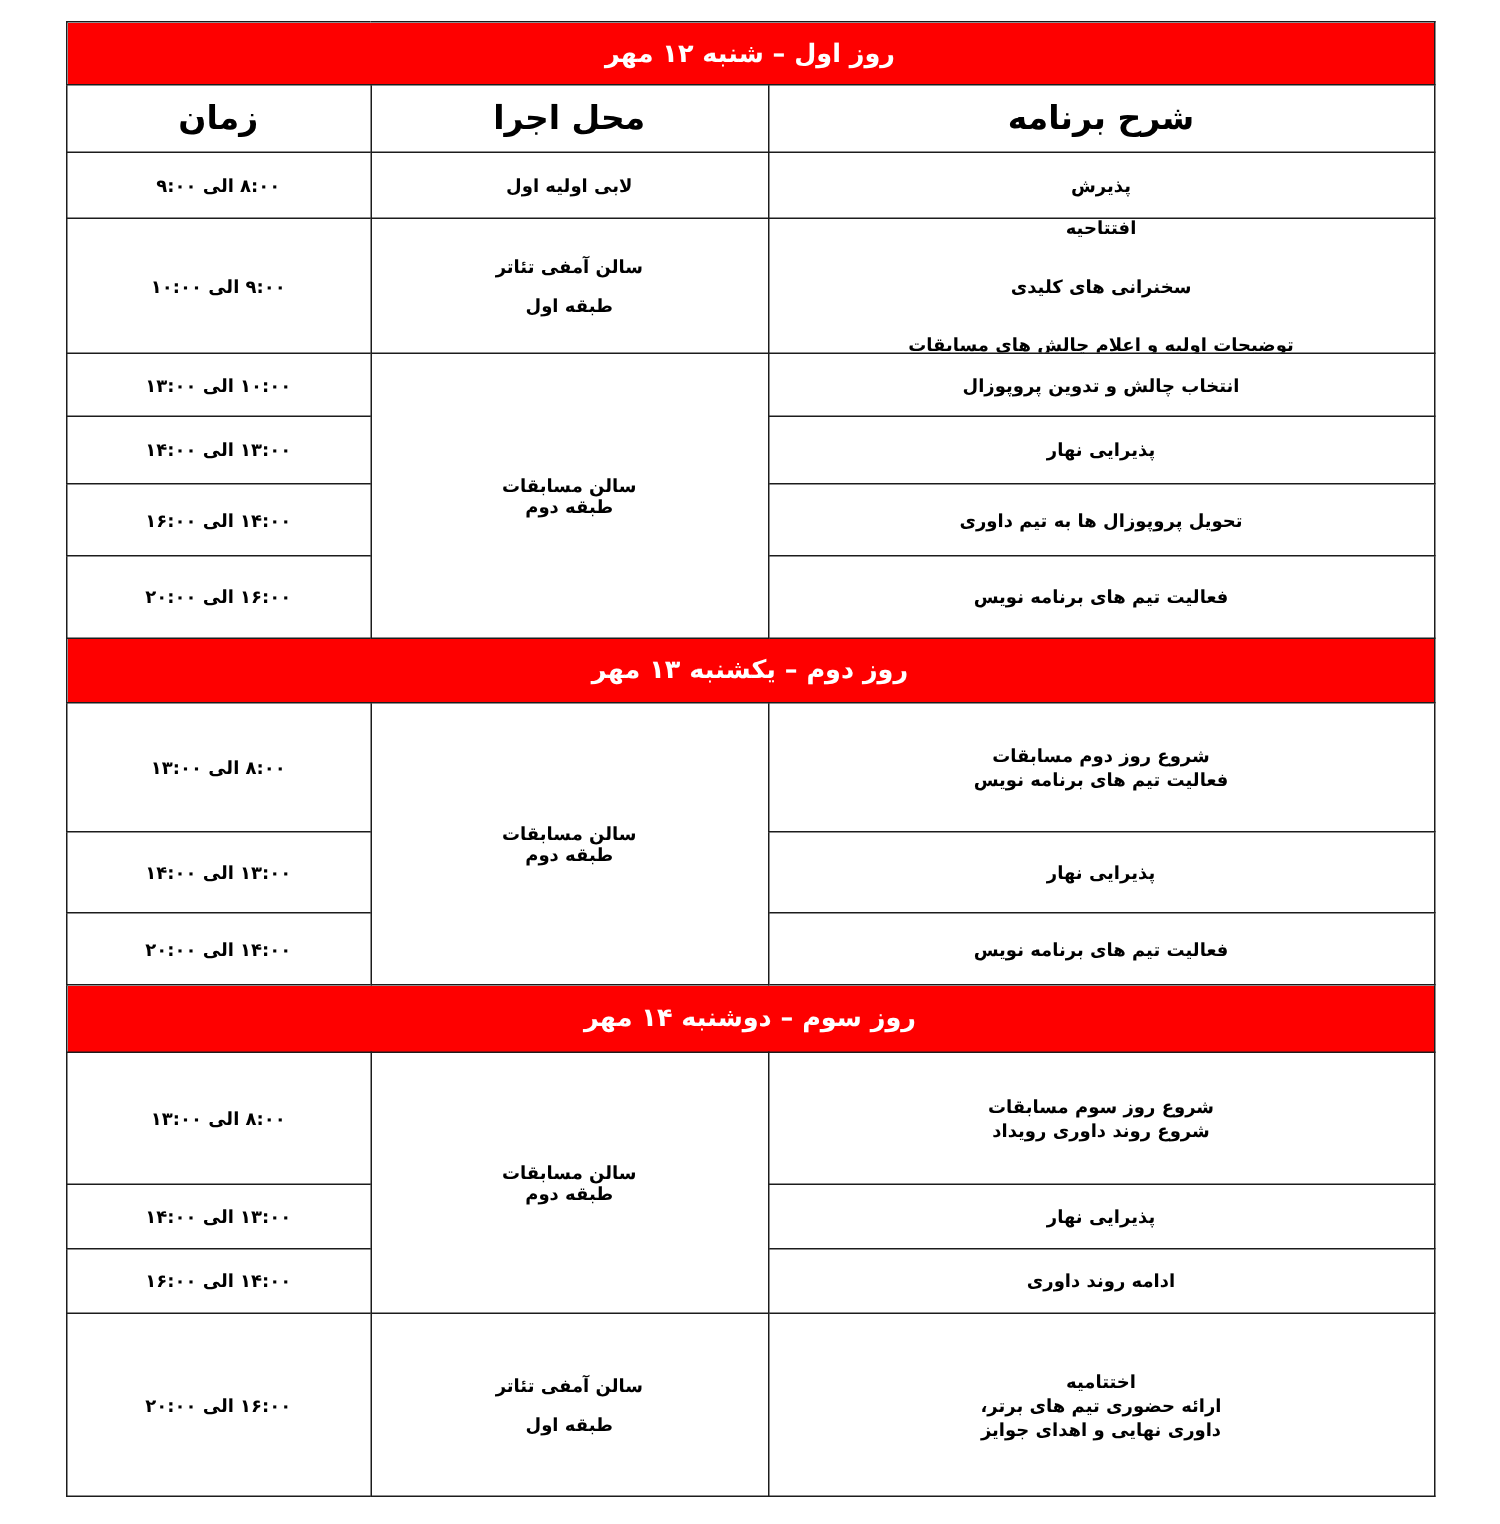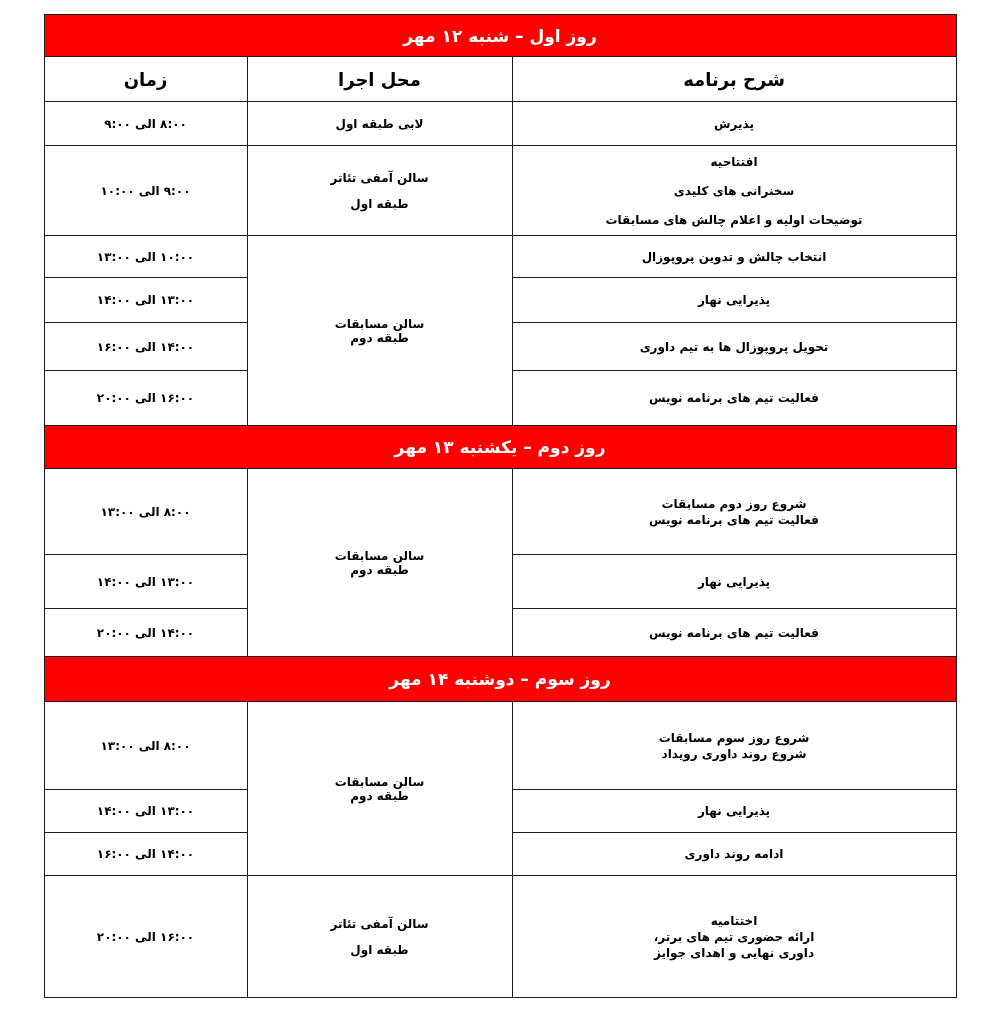--- a/index.html
+++ b/index.html
@@ -38,39 +38,39 @@
     color:var(--text);
     overflow:hidden;
   }
   tr.band td{
     background:var(--band);
     color:var(--band-text);
     font-size:17px;
     font-weight:bold;
   }
   tr.head td{
-    font-size:18px;
+    font-size:22px;
   }
   
   tr.h42{height:42px}  tr.h43{height:43px}  tr.h44{height:44px}
   tr.h45{height:45px}  tr.h47{height:47px}  tr.h48{height:48px}
   tr.h54{height:54px}  tr.h55{height:55px}  tr.h85{height:85px}
   tr.h87{height:87px}  tr.h89{height:89px}  tr.h121{height:121px}
   
   .lines{
     display:flex;
     flex-direction:column;
     justify-content:center;
     align-items:center;
     width:100%;
   }
   .lh85{height:85px}  .lh87{height:87px}  .lh89{height:89px}
   .lh121{height:121px}.lh173{height:173px}.lh187{height:187px}
   .lh189{height:189px}
-  .g10{gap:15px} .g14{gap:12px} .g19{gap:2px} .g24{}
+  .g10{gap:25px} .g14{gap:12px} .g19{gap:2px} .g24{}
   .line{white-space:nowrap;}
 </style>
 </head>
 <body>
 
 <div class="page">
   <table class="schedule">
     <colgroup>
       <col style="width:444px">
       <col style="width:265px">
@@ -82,21 +82,21 @@
       <td colspan="3">روز اول –  شنبه ۱۲ مهر</td>
     </tr>
     <tr class="head h45">
       <td>شرح برنامه</td>
       <td>محل اجرا</td>
       <td>زمان</td>
     </tr>
 
     <tr class="h44">
       <td>پذیرش</td>
-      <td>لابی طبقه اول</td>
+      <td>لابی اولیه اول</td>
       <td>۸:۰۰ الی ۹:۰۰</td>
     </tr>
 
     <tr class="h89">
       <td>
         <div class="lines lh89 g10">
           <div class="line">افتتاحیه</div>
           <div class="line">سخنرانی های کلیدی</div>
           <div class="line">توضیحات اولیه و اعلام چالش های مسابقات</div>
         </div>

